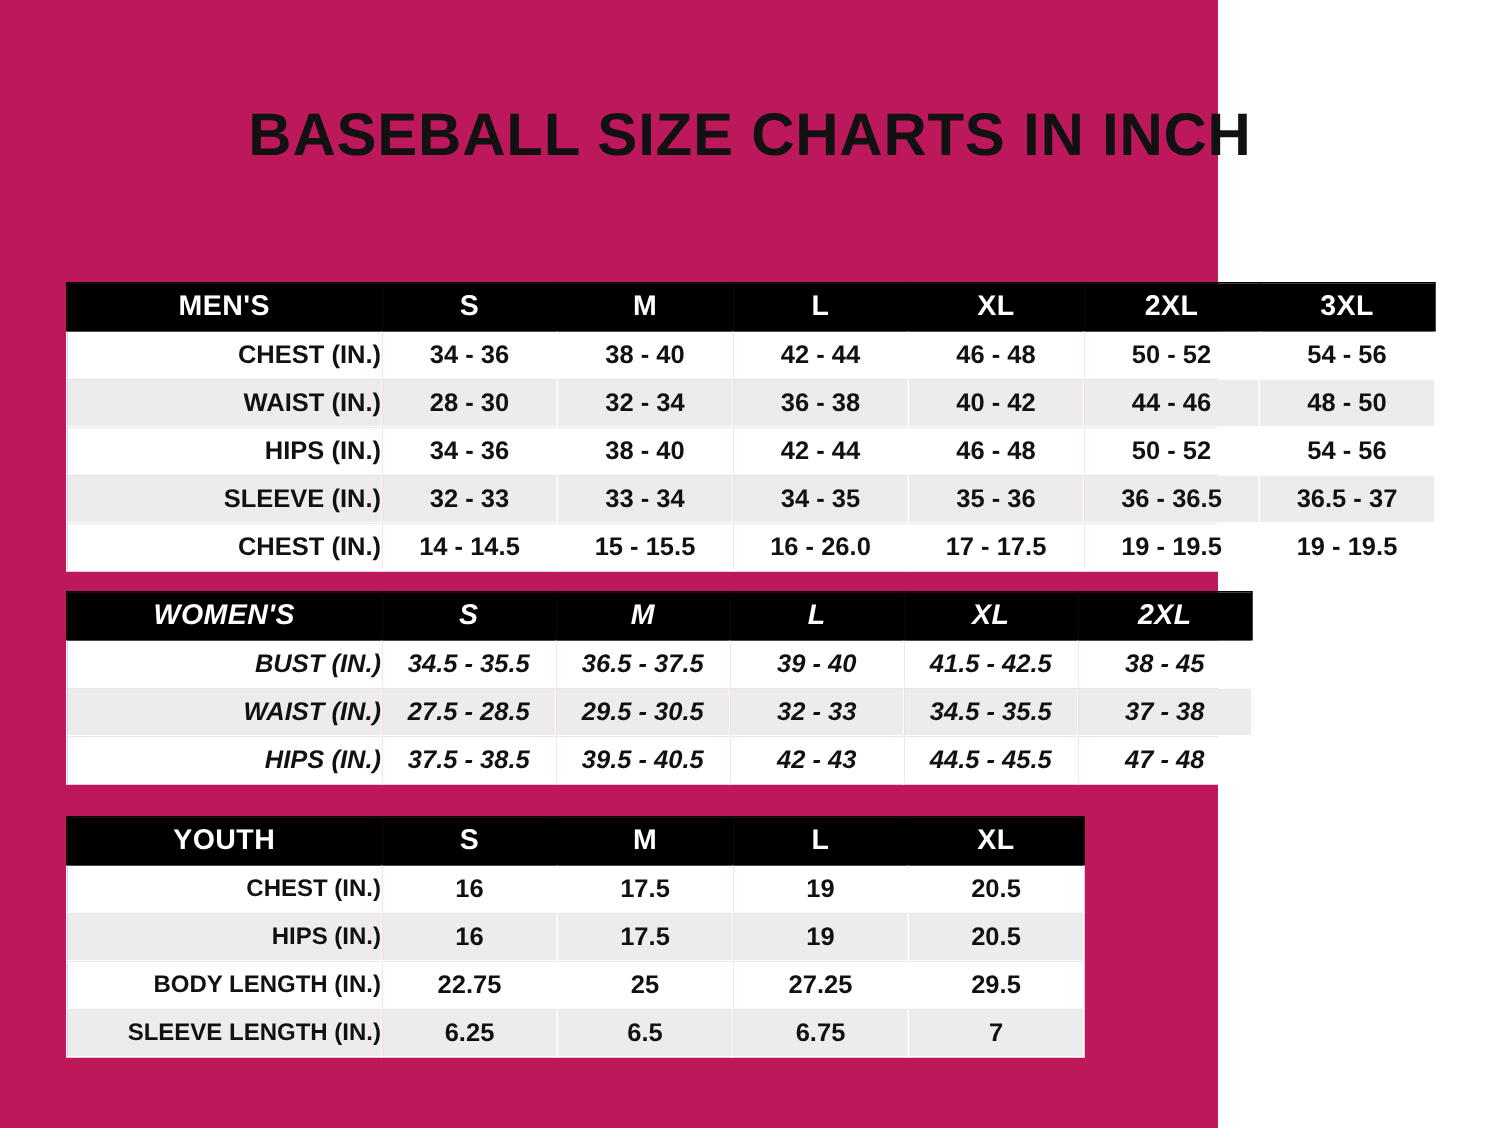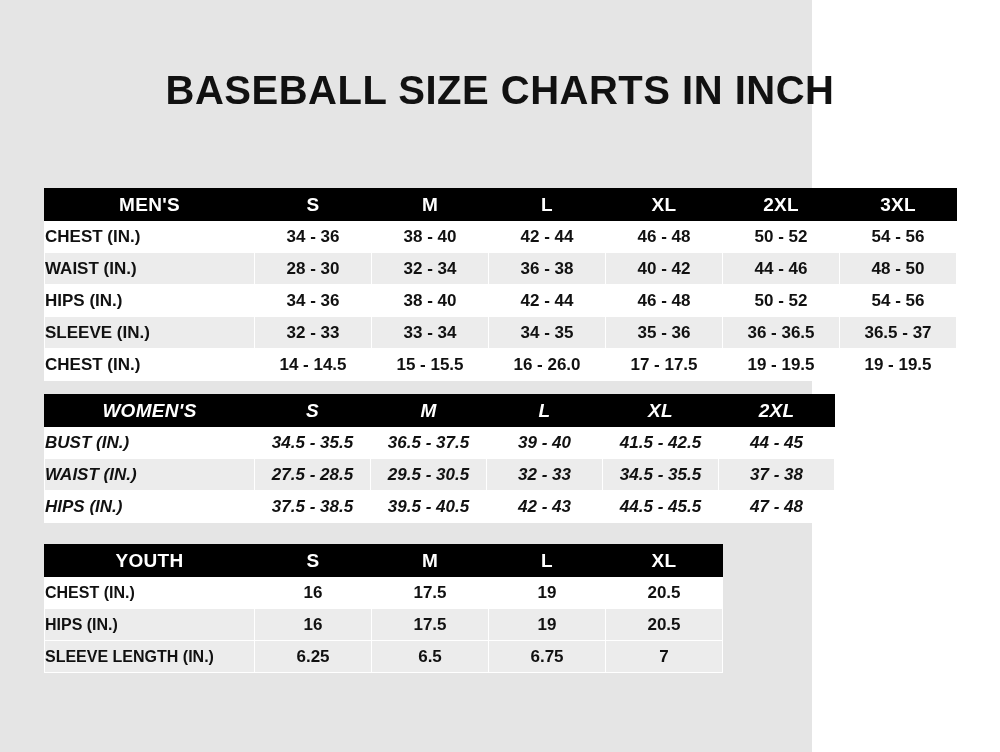--- a/index.html
+++ b/index.html
@@ -11,21 +11,21 @@
     width: 1000px;
     height: 752px;
     font-family: "Liberation Sans", sans-serif;
     color: #111111;
     overflow: hidden;
   }
   .page {
     position: relative;
     width: 812px;
     height: 752px;
-    background: #e5e5e5;
+    background: #be185d;
   }
   .title {
     position: absolute;
     top: 68px;
     left: 0;
     width: 1000px;
     text-align: center;
     font-size: 40px;
     font-weight: bold;
     letter-spacing: 0.5px;
@@ -53,21 +53,21 @@
     border: 1px solid #000000;
     font-size: 19px;
     letter-spacing: 0.3px;
   }
   .chart thead th.rowhead {
     text-align: center;
   }
   .chart tbody tr.odd td { background: #ffffff; }
   .chart tbody tr.even td { background: #ececec; }
   .chart tbody td.rowlabel {
-    text-align: left;
+    text-align: right;
     font-weight: bold;
   }
 
   
   #chart-mens { top: 188px; left: 44px; width: 912px; }
   #chart-mens col.c0 { width: 210px; }
   #chart-mens col.c1,
   #chart-mens col.c2,
   #chart-mens col.c3,
   #chart-mens col.c4,
@@ -188,21 +188,21 @@
         <th>2XL</th>
       </tr>
     </thead>
     <tbody>
       <tr class="odd">
         <td class="rowlabel">BUST (IN.)</td>
         <td>34.5 - 35.5</td>
         <td>36.5 - 37.5</td>
         <td>39 - 40</td>
         <td>41.5 - 42.5</td>
-        <td>44 - 45</td>
+        <td>38 - 45</td>
       </tr>
       <tr class="even">
         <td class="rowlabel">WAIST (IN.)</td>
         <td>27.5 - 28.5</td>
         <td>29.5 - 30.5</td>
         <td>32 - 33</td>
         <td>34.5 - 35.5</td>
         <td>37 - 38</td>
       </tr>
       <tr class="odd">
@@ -241,20 +241,27 @@
         <td>19</td>
         <td>20.5</td>
       </tr>
       <tr class="even">
         <td class="rowlabel">HIPS (IN.)</td>
         <td>16</td>
         <td>17.5</td>
         <td>19</td>
         <td>20.5</td>
       </tr>
+      <tr class="odd">
+        <td class="rowlabel">BODY LENGTH (IN.)</td>
+        <td>22.75</td>
+        <td>25</td>
+        <td>27.25</td>
+        <td>29.5</td>
+      </tr>
       <tr class="even">
         <td class="rowlabel">SLEEVE LENGTH (IN.)</td>
         <td>6.25</td>
         <td>6.5</td>
         <td>6.75</td>
         <td>7</td>
       </tr>
     </tbody>
   </table>
 

